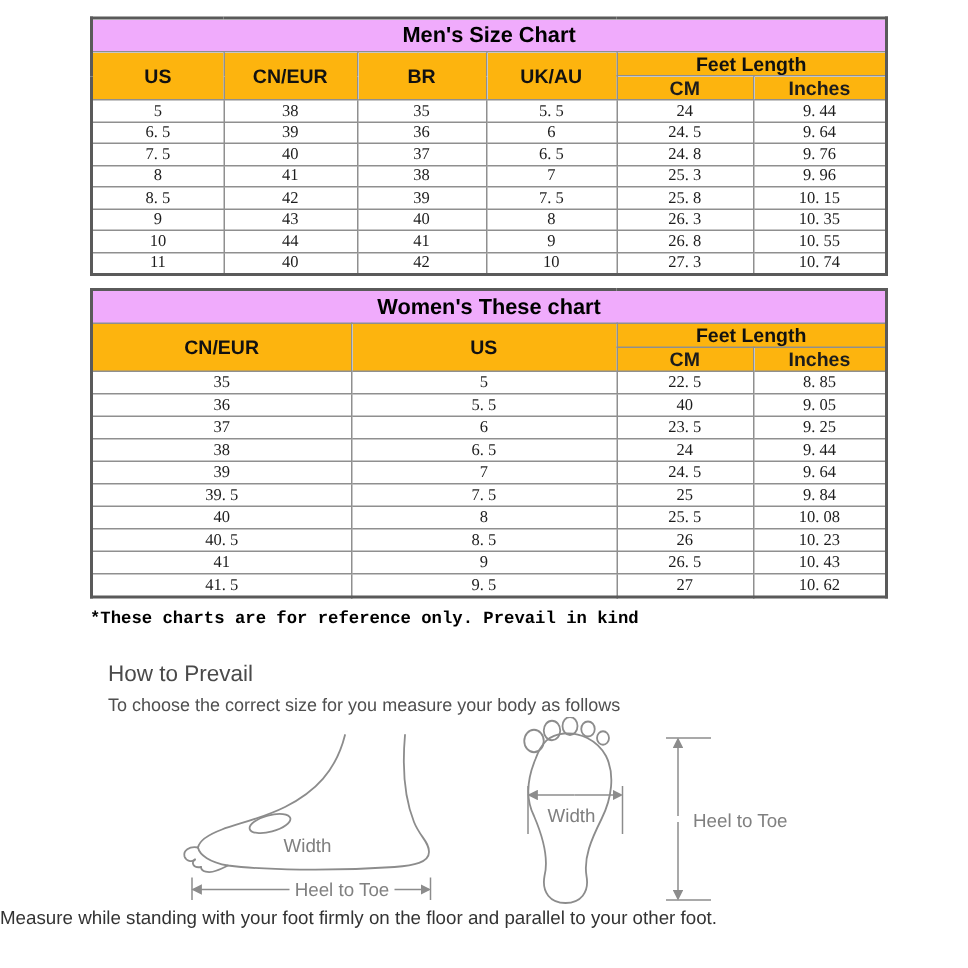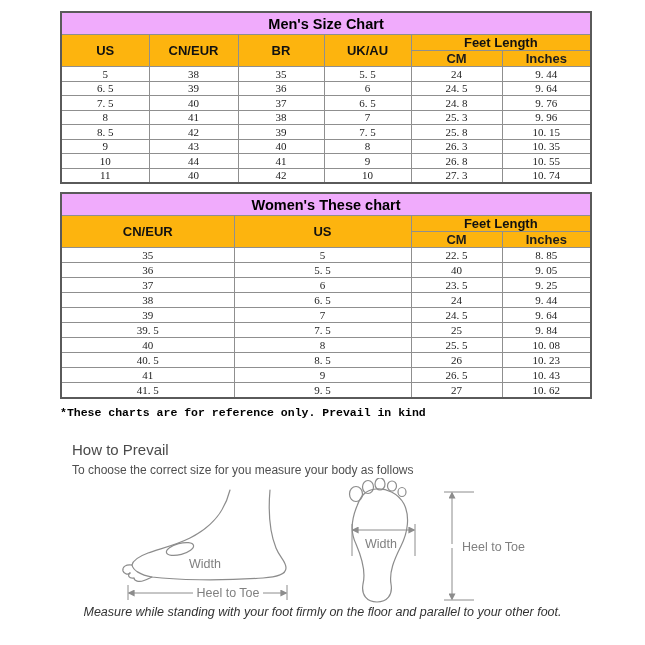--- a/index.html
+++ b/index.html
@@ -44,22 +44,22 @@
   }
   .measure-subtitle{
     position:absolute;left:72px;top:463px;
     font-size:12px;color:#4f4f4f;
   }
   .diagram{position:absolute;left:100px;top:478px;}
   .diagram .outline{fill:none;stroke:#8c8c8c;stroke-width:1.2;stroke-linecap:round;}
   .diagram .meas{stroke:#8c8c8c;stroke-width:1;fill:none;}
   .diagram text{fill:#808080;font-family:"Liberation Sans",sans-serif;font-size:12.5px;}
   .caption{
-    position:absolute;left:0;top:605px;width:645px;text-align:center;
-    font-size:12.5px;color:#333;font-style:italic;
+    position:absolute;left:0;top:605px;width:645px;text-align:left;
+    font-size:12.5px;color:#333;
   }
 </style>
 </head>
 <body>
 
 <div class="page">
 
   <table class="chart mens">
     <colgroup>
       <col style="width:88px">

